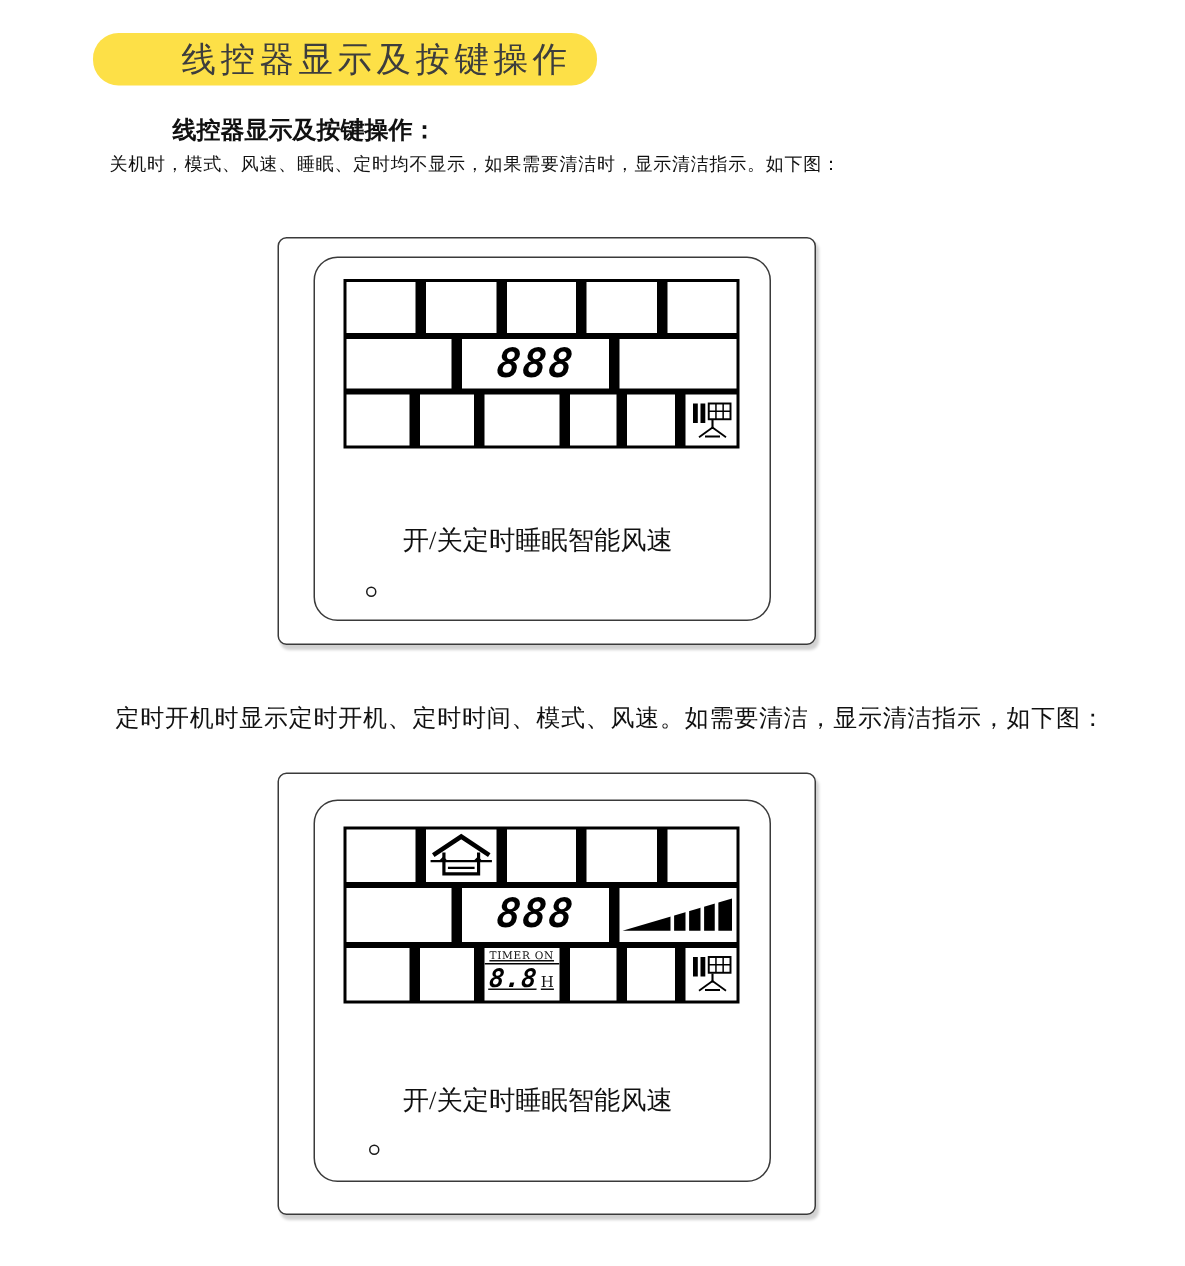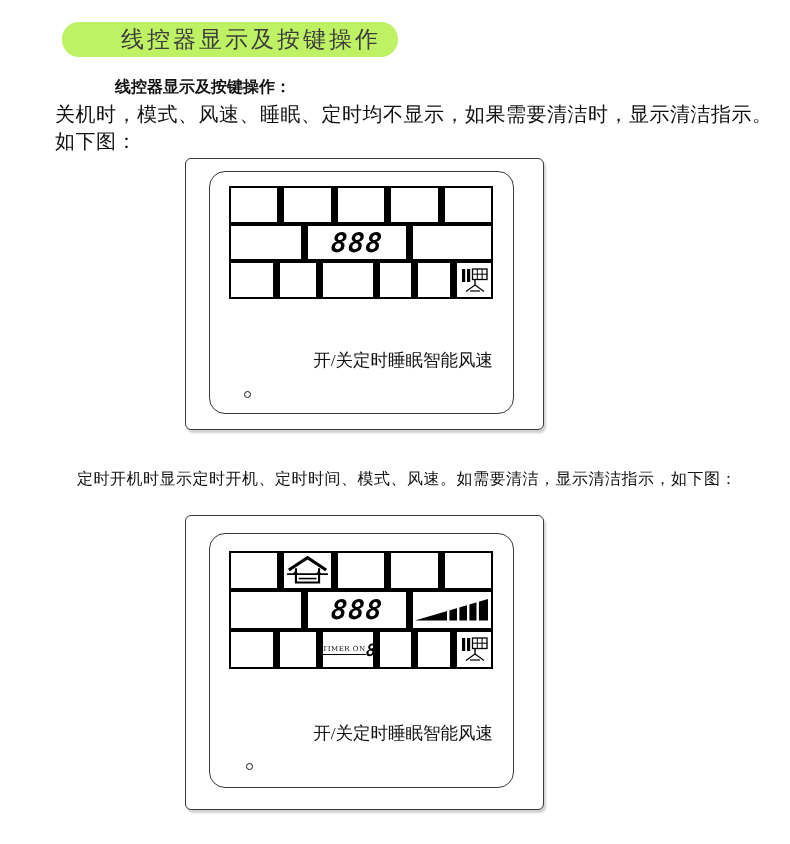--- a/index.html
+++ b/index.html
@@ -4,28 +4,28 @@
 <style>
   html,body{margin:0;padding:0;}
   body{
     width:790px;height:844px;position:relative;background:#ffffff;
     font-family:"Liberation Sans","DejaVu Sans",sans-serif;color:#111;
     overflow:hidden;
   }
   
   .banner{
     position:absolute;left:62px;top:22px;width:336px;height:35px;
-    background:#bef264;border-radius:17px;
+    background:#fde047;border-radius:17px;
     display:flex;align-items:center;justify-content:center;
     padding-left:42px;box-sizing:border-box;
     font-size:23px;letter-spacing:3px;color:#3d3d3d;
   }
   
   .heading{position:absolute;left:115px;top:77px;font-size:16px;font-weight:bold;}
-  .para1{position:absolute;left:55px;top:101px;font-size:20px;letter-spacing:0.5px;}
+  .para1{position:absolute;left:73px;top:101px;font-size:12px;letter-spacing:0.5px;}
   .para2{position:absolute;left:57px;top:469px;font-size:16px;letter-spacing:0.5px;margin-left:20px;}
   
   .controller{
     position:absolute;left:185px;width:357px;
     border:1.5px solid #3a3a3a;border-radius:6px;background:#fff;
     box-shadow:2px 3px 2px rgba(0,0,0,0.18);
   }
   #ctrl1{top:158px;height:270px;}
   #ctrl2{top:515px;height:293px;}
   .panel{
@@ -48,32 +48,32 @@
   }
   .cell.tall{overflow:visible;}
   
   .sevenseg{
     font-family:"DejaVu Sans Mono",monospace;font-weight:bold;font-style:italic;
     transform:skewX(-5deg);color:#000;line-height:1;
   }
   .seg-big{font-size:27px;letter-spacing:1px;}
   .seg-small{font-size:17px;letter-spacing:0.5px;}
   
-  .timer-cell{display:flex;flex-direction:row;align-items:center;justify-content:flex-start;padding-top:1px;}
+  .timer-cell{display:flex;flex-direction:column;align-items:center;justify-content:flex-start;padding-top:1px;text-decoration:underline;}
   .timer-label{
     font-family:"DejaVu Serif","Liberation Serif",serif;
     font-size:7px;letter-spacing:0.5px;white-space:nowrap;
     border-bottom:1px solid #000;width:100%;text-align:center;line-height:1.3;
   }
   .timer-value{display:flex;align-items:baseline;margin-top:2px;}
   .timer-unit{font-family:"DejaVu Serif","Liberation Serif",serif;font-size:10px;margin-left:2px;}
   
   .btn-row{
     position:absolute;left:14px;right:20px;
-    display:flex;justify-content:flex-end;
+    display:flex;justify-content:center;
     font-family:"Liberation Serif","DejaVu Serif",serif;
     font-size:17.5px;color:#111;white-space:nowrap;
   }
   #ctrl1 .btn-row{top:176px;}
   #ctrl2 .btn-row{top:187px;}
   
   .led{
     position:absolute;width:7px;height:7px;border:1.4px solid #1a1a1a;border-radius:50%;
     background:#fff;box-sizing:border-box;
   }

